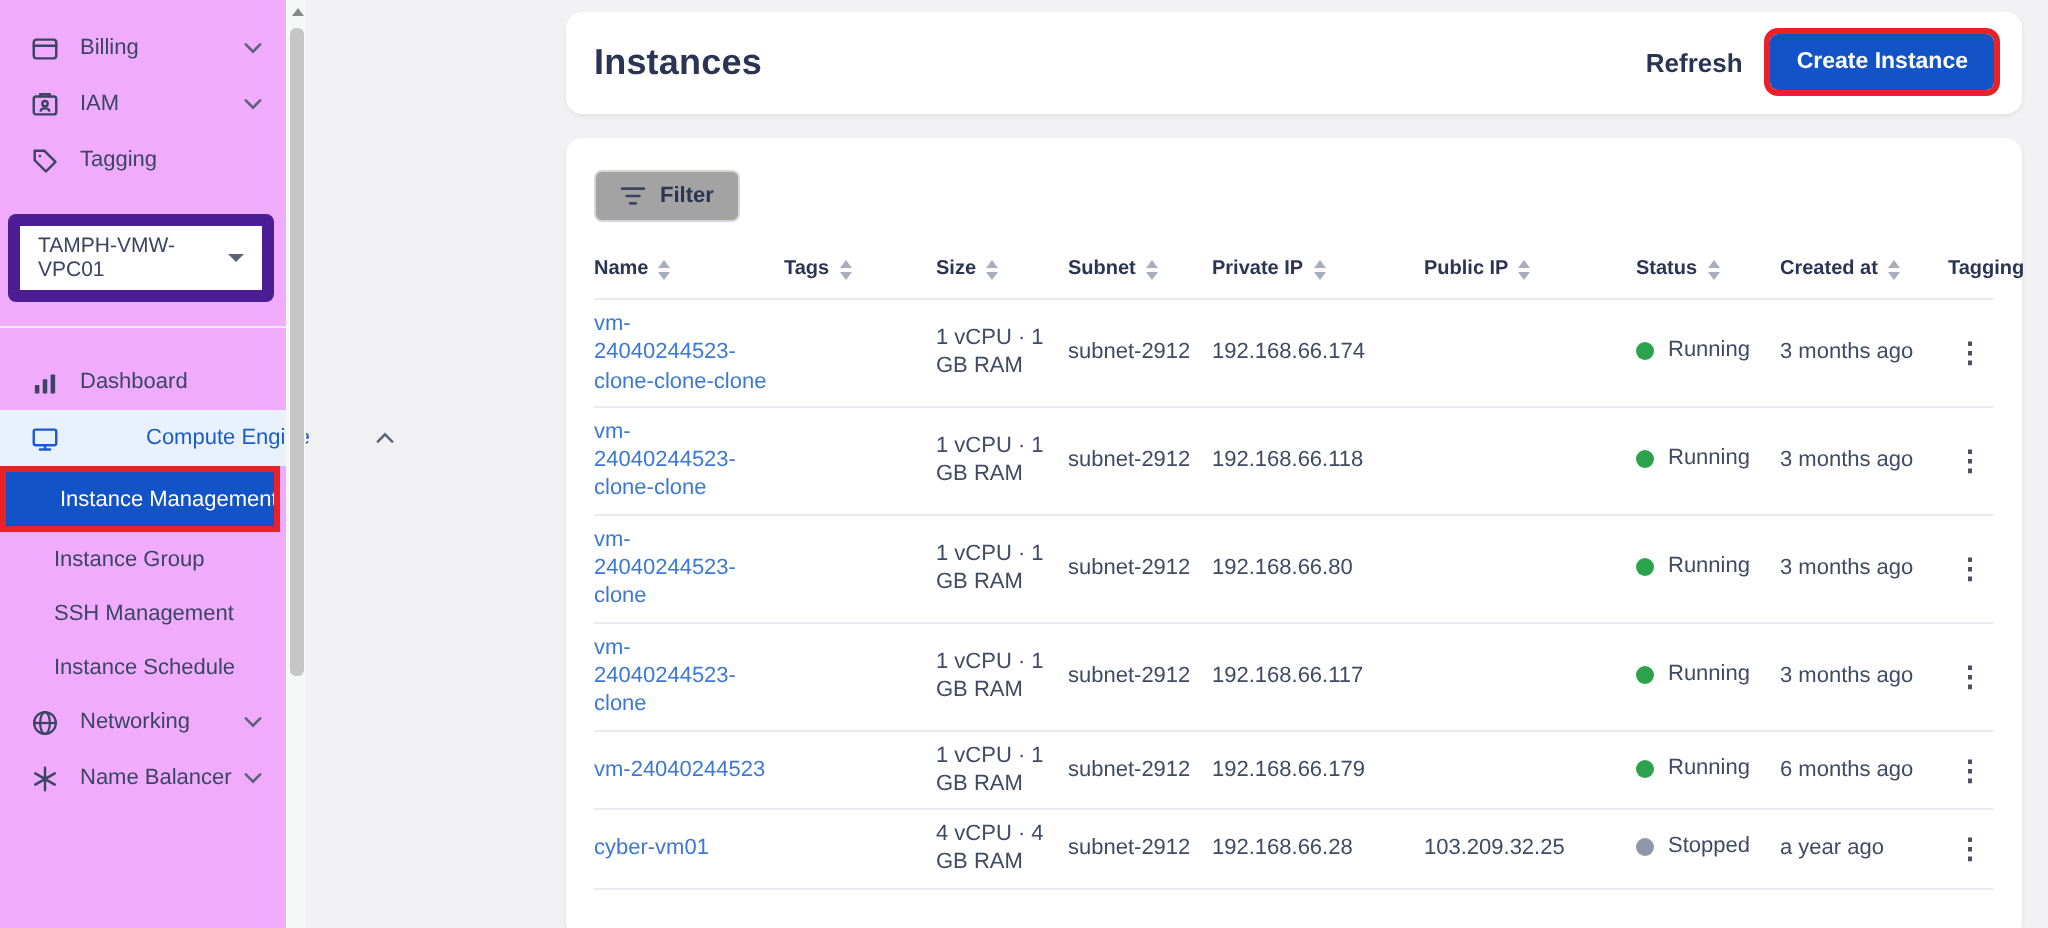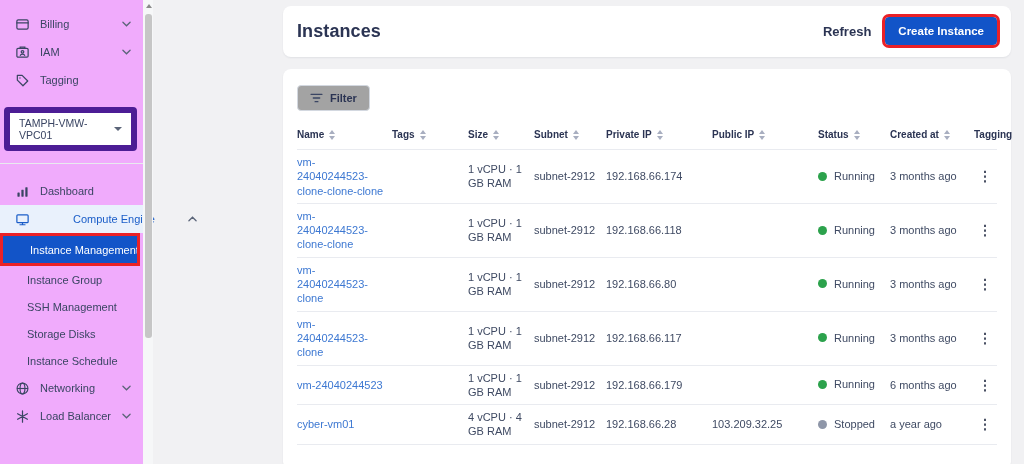--- a/index.html
+++ b/index.html
@@ -232,23 +232,20 @@
       </div>
 
       <div class="subnav-item">
         <span>Instance Group</span>
       </div>
 
       <div class="subnav-item">
         <span>SSH Management</span>
       </div>
 
-      <div class="subnav-item">
-        <span>Storage Disks</span>
-      </div>
 
 
       <div class="subnav-item">
         <span>Instance Schedule</span>
       </div>
     </div>
 
   <div class="nav-item">
     <span class="nav-icon">
       <svg width="15" height="15" viewBox="0 0 16 16" fill="none" stroke="currentColor" stroke-width="1.2">
@@ -265,21 +262,21 @@
     </span>
   </div>
 
 
   <div class="nav-item">
     <span class="nav-icon">
       <svg width="15" height="15" viewBox="0 0 16 16" fill="none" stroke="currentColor" stroke-width="1.3" stroke-linecap="round">
           <path d="M8 2v12M2.8 5l10.4 6M13.2 5L2.8 11"></path>
         </svg>
     </span>
-    <span class="nav-label">Load Balancer</span>
+    <span class="nav-label">Name Balancer</span>
     <span class="nav-chevron">
       <svg width="9" height="6" viewBox="0 0 10 6" fill="none" stroke="currentColor" stroke-width="1.4" stroke-linecap="round">
           <path d="M1 1l4 4 4-4"></path>
         </svg>
     </span>
   </div>
 
 </div>
 
 <div class="scrollbar">

